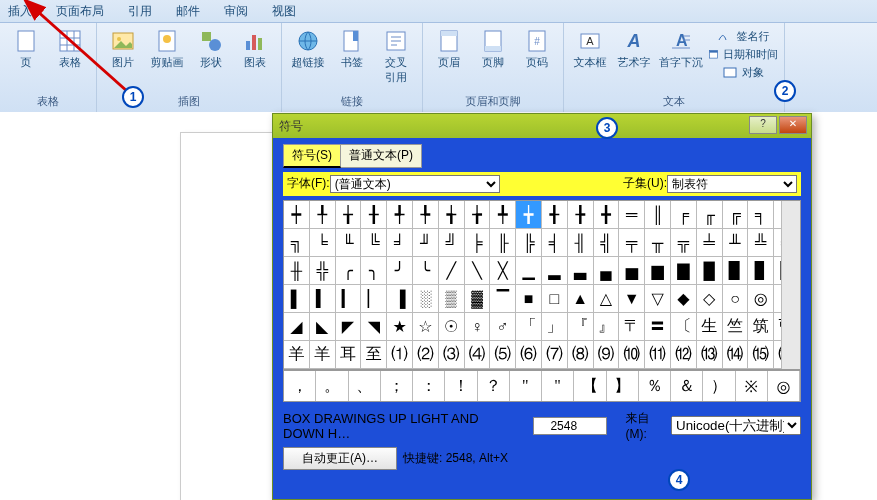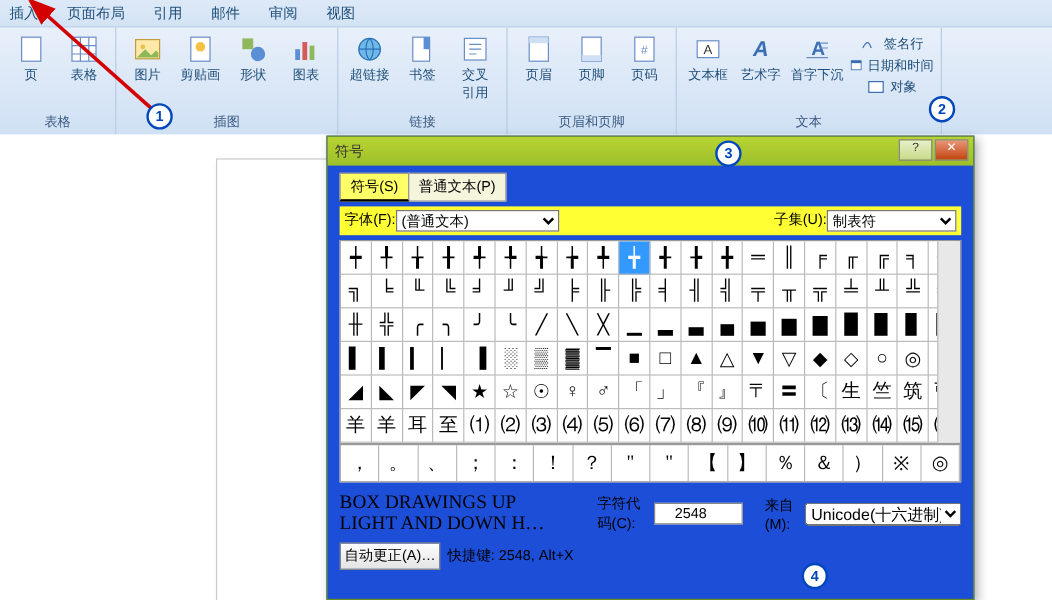--- a/index.html
+++ b/index.html
@@ -34,21 +34,21 @@
 .chargrid{display:grid;grid-template-columns:repeat(20,1fr);grid-auto-rows:28px}
 .chargrid span{border-right:1px solid #bbb;border-bottom:1px solid #bbb;display:flex;align-items:center;justify-content:center;font-size:16px;font-family:"SimSun",serif;cursor:default}
 .chargrid span.sel{background:#3399FF;color:#fff}
 .sbar{position:absolute;right:0;top:0;bottom:0;width:18px;background:#E8E8E8;border-left:1px solid #bbb}
 .recent-lbl{margin:6px 0 2px 0;font-size:12px}
 .recentgrid{display:grid;grid-template-columns:repeat(16,1fr);border:1px solid #999;background:#fff;height:30px}
 .recentgrid span{border-right:1px solid #bbb;display:flex;align-items:center;justify-content:center;font-size:16px;font-family:"SimSun",serif}
 .info-row{display:flex;align-items:center;margin-top:8px;font-size:12px;gap:6px}
 .info-row input{border:1px solid #888;font-size:12px;padding:1px 2px}
 .btnrow{display:flex;align-items:center;margin-top:6px;gap:6px;font-size:12px}
-.btnrow button,.dlg-foot button{font-size:12px;padding:2px 3px;border:1px solid #888;background:linear-gradient(#fdfdfd,#e4e4e4);cursor:default}
+.btnrow button,.dlg-foot button{font-size:12px;padding:2px 18px;border:1px solid #888;background:linear-gradient(#fdfdfd,#e4e4e4);cursor:default}
 .marker{position:absolute;width:18px;height:18px;border:2px solid #0047BB;border-radius:50%;background:#fff;color:#0047BB;font-weight:bold;font-size:12px;display:flex;align-items:center;justify-content:center;z-index:50}
 .arrow{position:absolute;z-index:40;pointer-events:none}
 svg{display:block}
 </style>
 </head>
 <body>
 
 <div class="ribbon-tabs">
 <span>插入</span>
 <span>页面布局</span>
@@ -245,24 +245,24 @@
    <div class="winbtn close">✕</div>
   </div>
  </div>
  <div class="dlg-body">
   <div class="tabs">
    <div class="tab active">符号(S)</div>
    <div class="tab">普通文本(P)</div>
   </div>
   <div class="fontrow">
    <span>字体(F):</span>
-   <select style="width:136px"><option>(普通文本)</option></select>
+   <select style="width:170px"><option>(普通文本)</option></select>
    <span style="flex:1"></span>
    <span>子集(U):</span>
-   <select style="width:108px"><option>制表符</option></select>
+   <select style="width:130px"><option>制表符</option></select>
   </div>
   <div class="charbox">
    <div class="chargrid" id="cg">
           <span>┿</span>
           <span>╀</span>
           <span>╁</span>
           <span>╂</span>
           <span>╃</span>
           <span>╄</span>
           <span>╅</span>
@@ -394,23 +394,22 @@
         <span>"</span>
         <span>【</span>
         <span>】</span>
         <span>％</span>
         <span>＆</span>
         <span>）</span>
         <span>※</span>
         <span>◎</span>
       </div>
   <div class="info-row">
-   <span style="font-family:Liberation Serif, serif;font-size:16px">BOX DRAWINGS UP LIGHT AND DOWN H…</span>
+   <span style="font-family:Liberation Sans, sans-serif;font-size:13px">BOX DRAWINGS UP LIGHT AND DOWN H…</span>
    <span style="flex:0 0 6px"></span>
-   <span>字符代码(C):</span>
    <input style="width: 54px; padding-left: 16px;" value="2548">
    <span style="flex:0 0 6px"></span>
    <span>来自(M):</span>
    <select style="width:130px"><option>Unicode(十六进制)</option></select>
   </div>
   <div class="btnrow">
    <button>自动更正(A)…</button>
    <span>快捷键: 2548, Alt+X</span>
   </div>
  </div>

